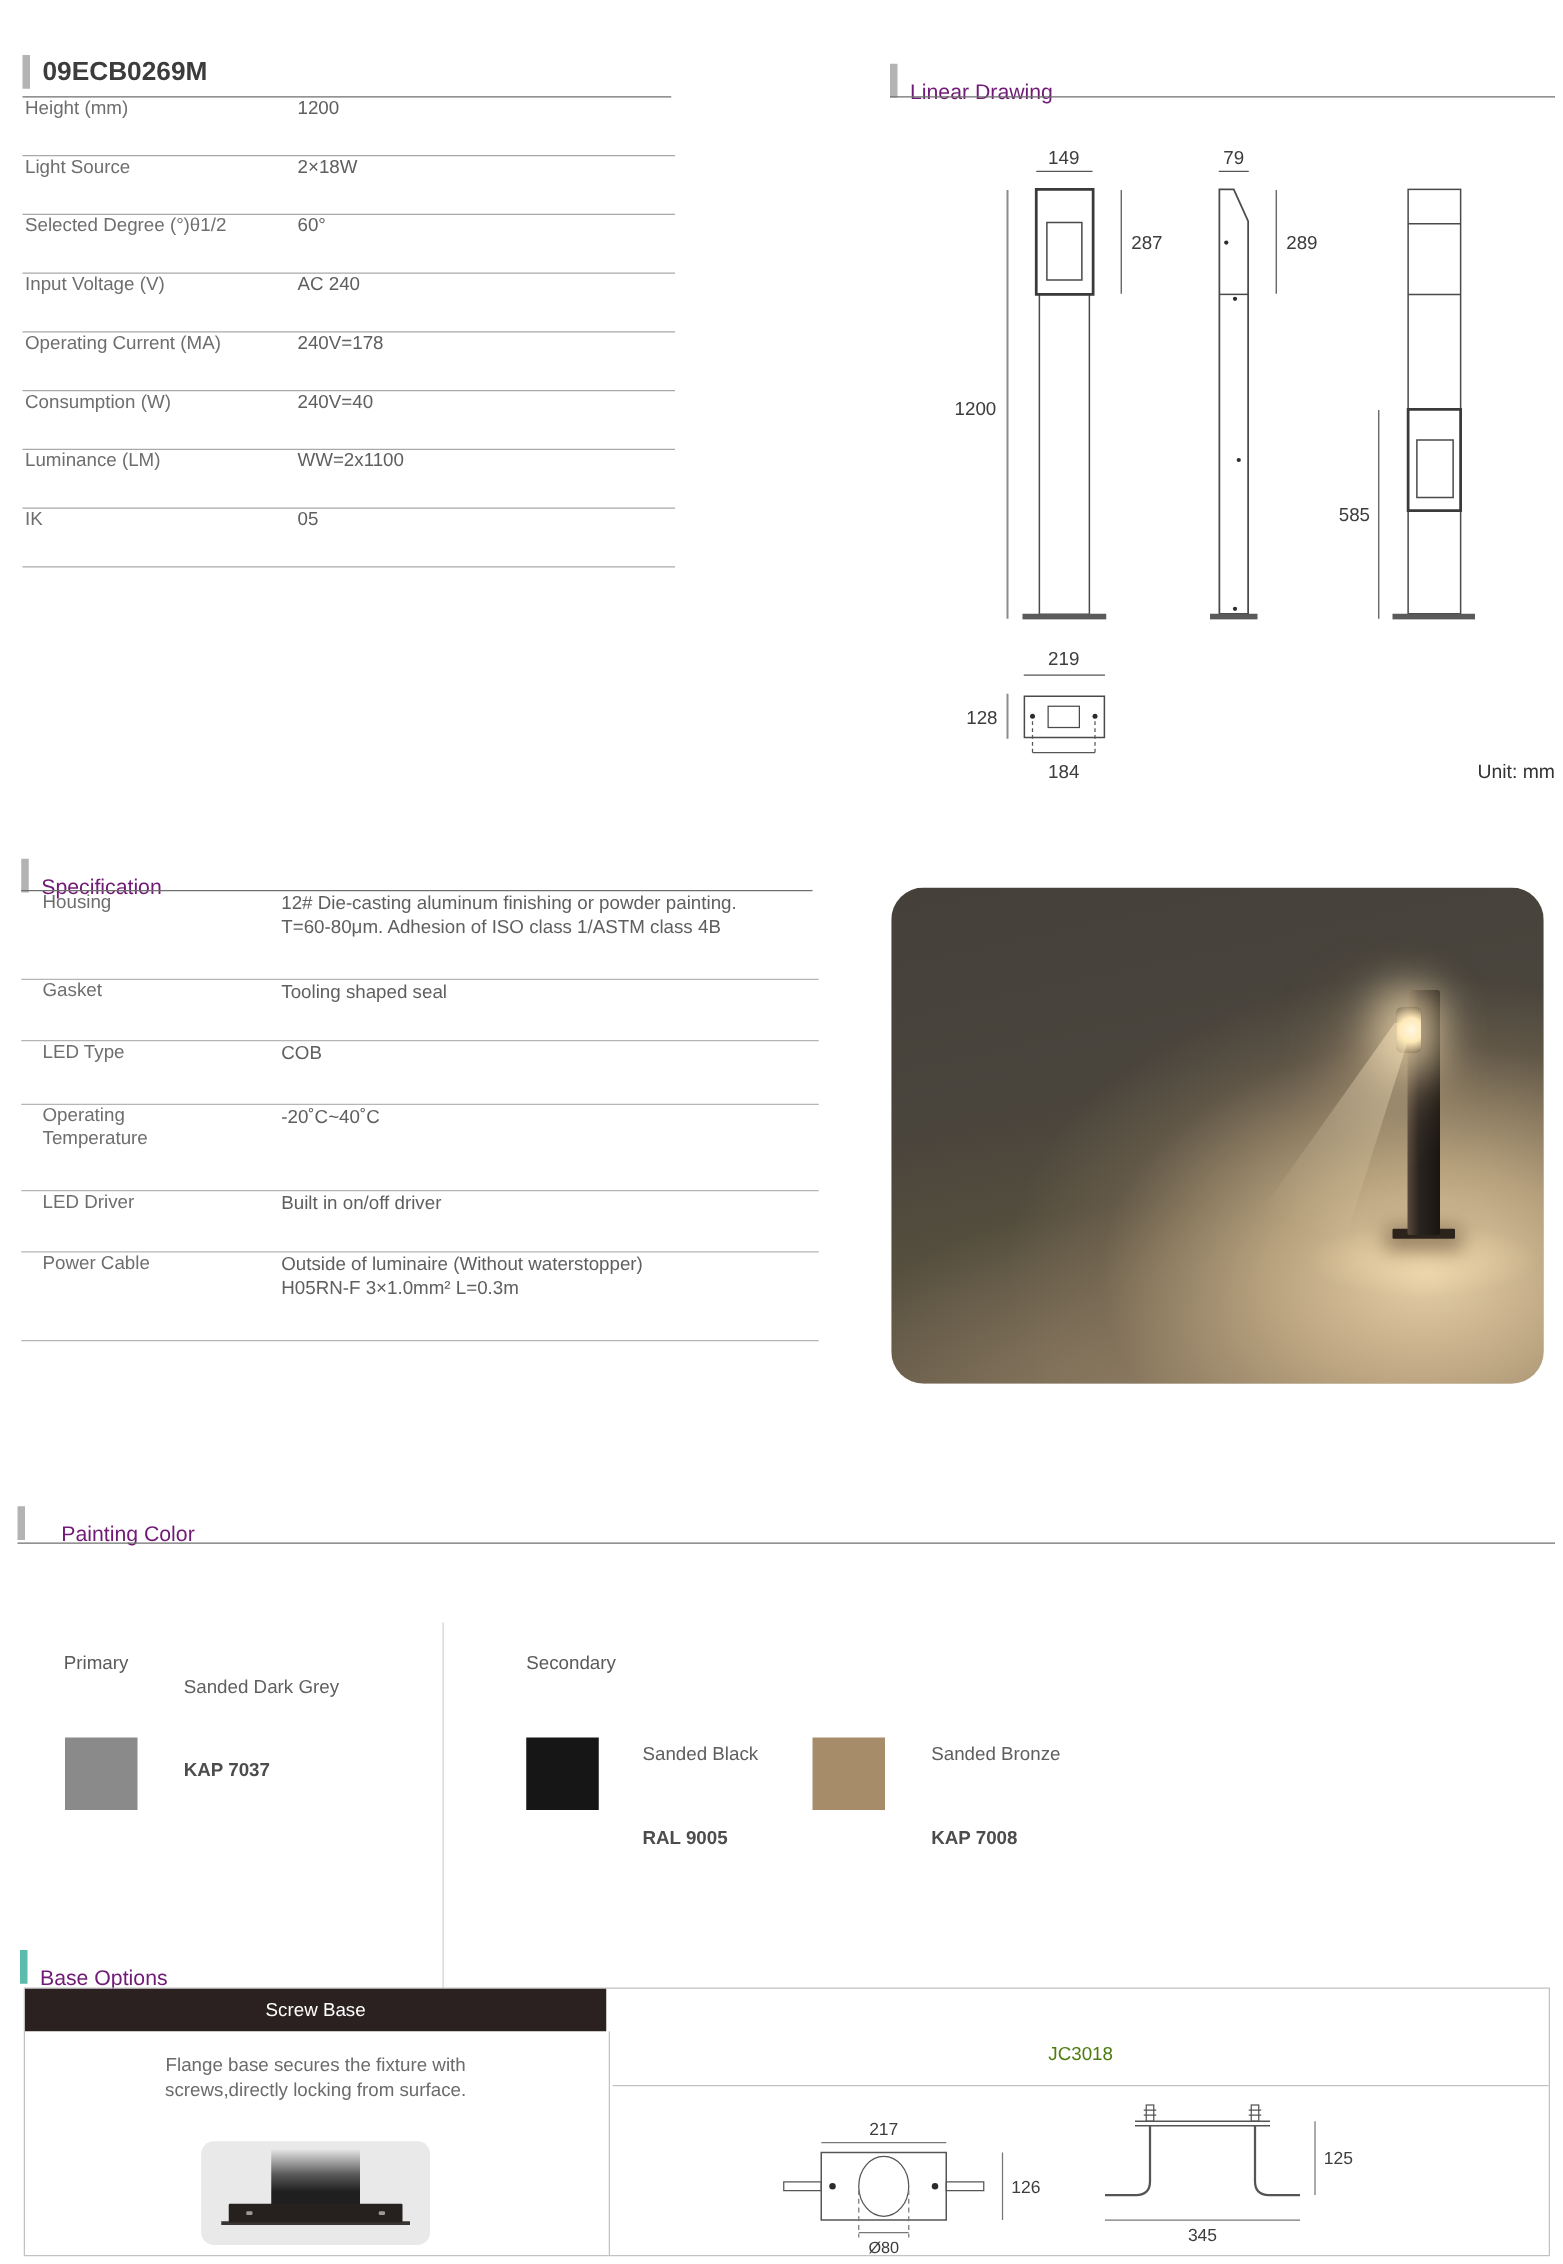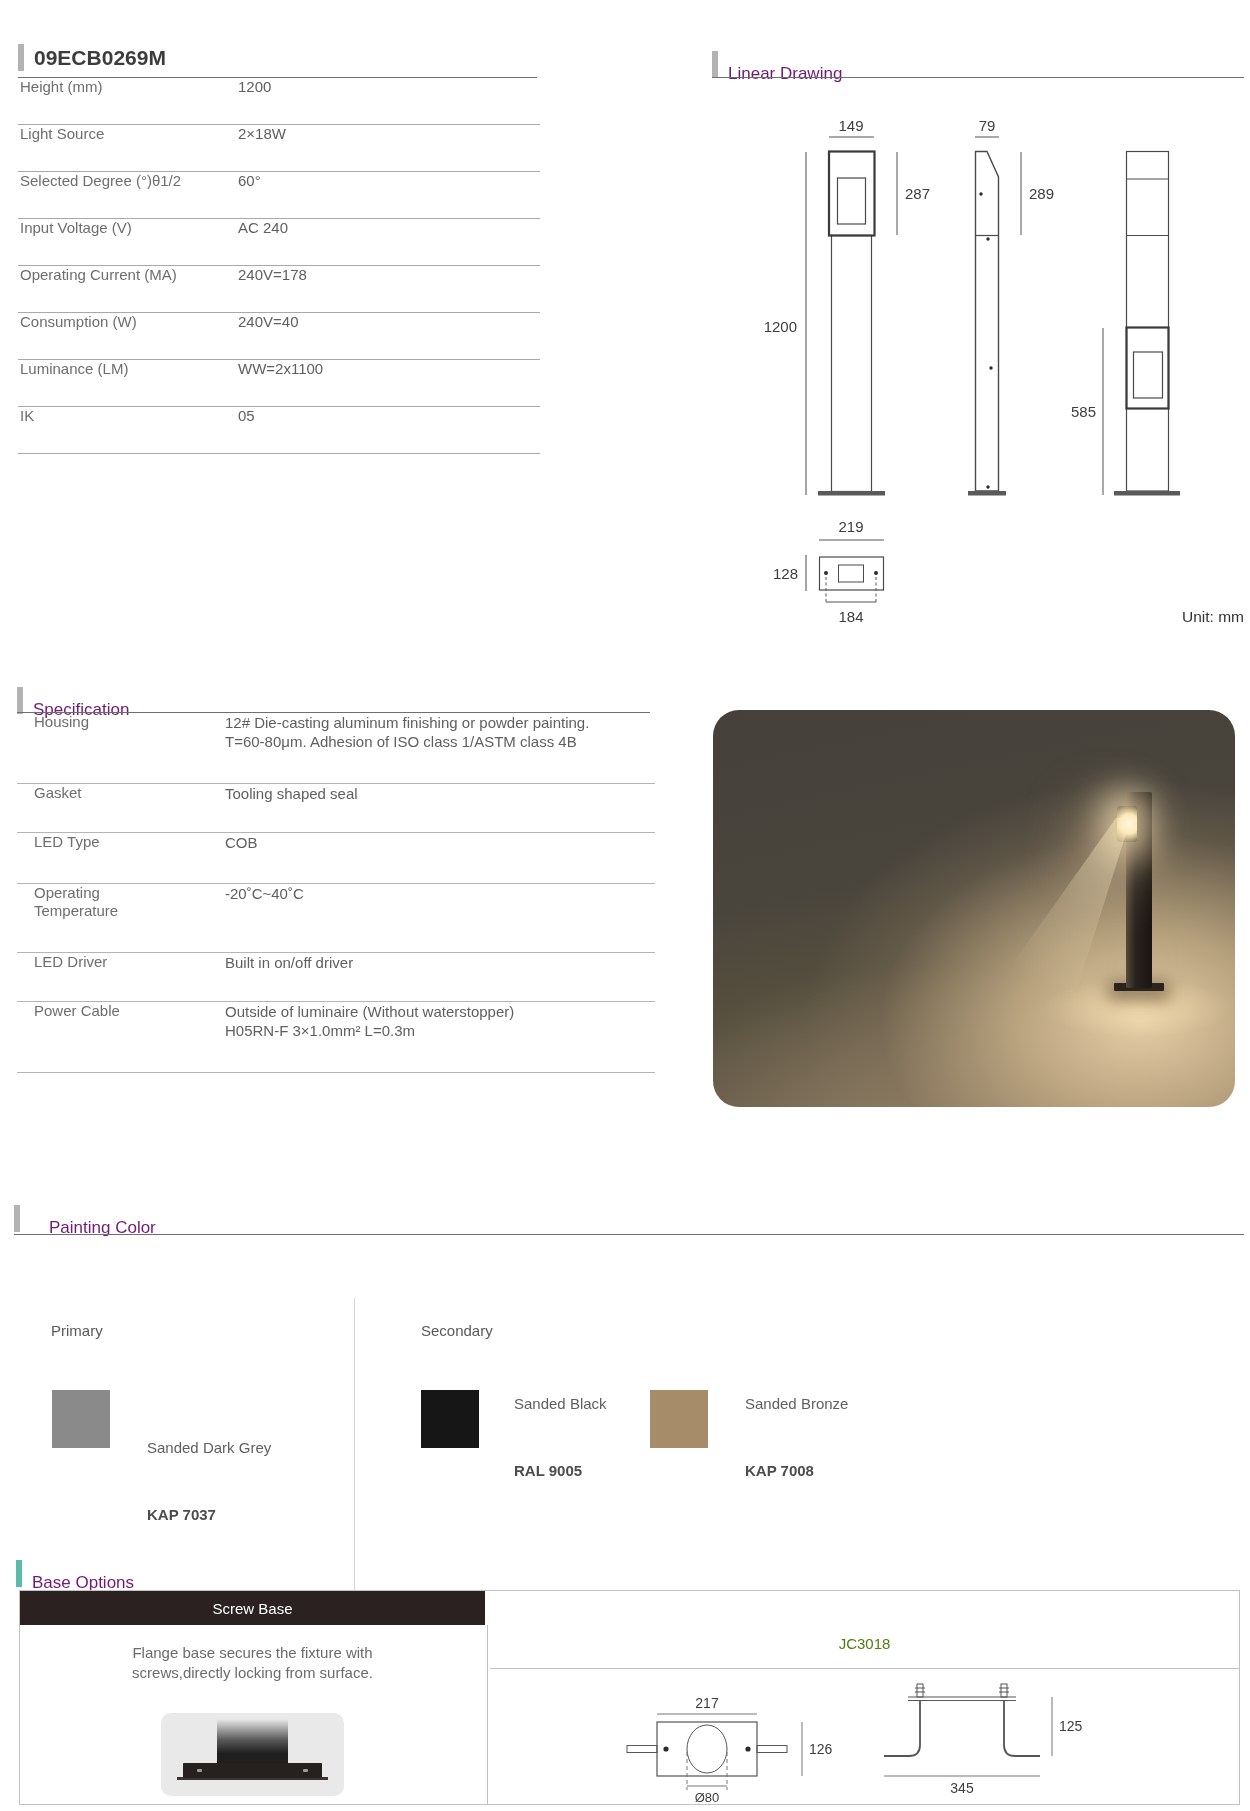--- a/index.html
+++ b/index.html
@@ -244,21 +244,21 @@
     <div class="accent"></div>
     <div class="sec-title">Painting Color</div>
   </div>
   <div class="hline" style="left:14px;top:1234px;width:1230px;"></div>
 
   <div class="abs" style="left:51px;top:1322px;font-size:15px;color:#5a5a5a;">Primary</div>
   <div class="abs" style="left:421px;top:1322px;font-size:15px;color:#5a5a5a;">Secondary</div>
   <div class="vdivider" style="left:354px;top:1298px;height:294px;"></div>
 
   <div class="abs swatch" style="left: 52px; top: 1390px; background: rgb(138, 138, 138);"></div>
-  <div class="abs" style="left:147px;top:1436px;">
+  <div class="abs" style="left:147px;top:1338px;">
     <div class="swatch-name">Sanded Dark Grey</div>
     <div class="swatch-code">KAP 7037</div>
   </div>
 
   <div class="abs swatch" style="left: 421px; top: 1390px; background: rgb(22, 22, 22);"></div>
   <div class="abs" style="left:514px;top:1392px;">
     <div class="swatch-name">Sanded Black</div>
     <div class="swatch-code">RAL 9005</div>
   </div>
 

